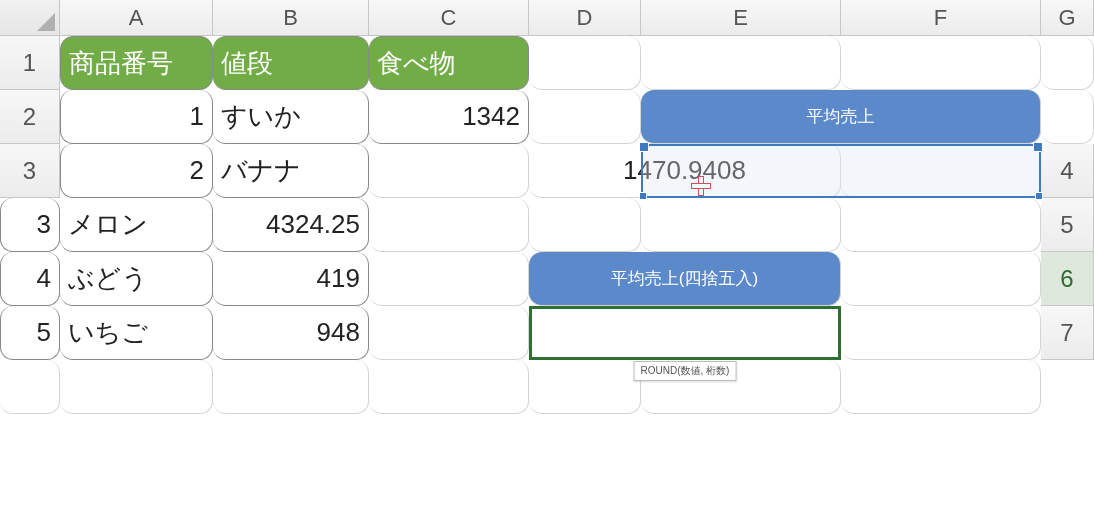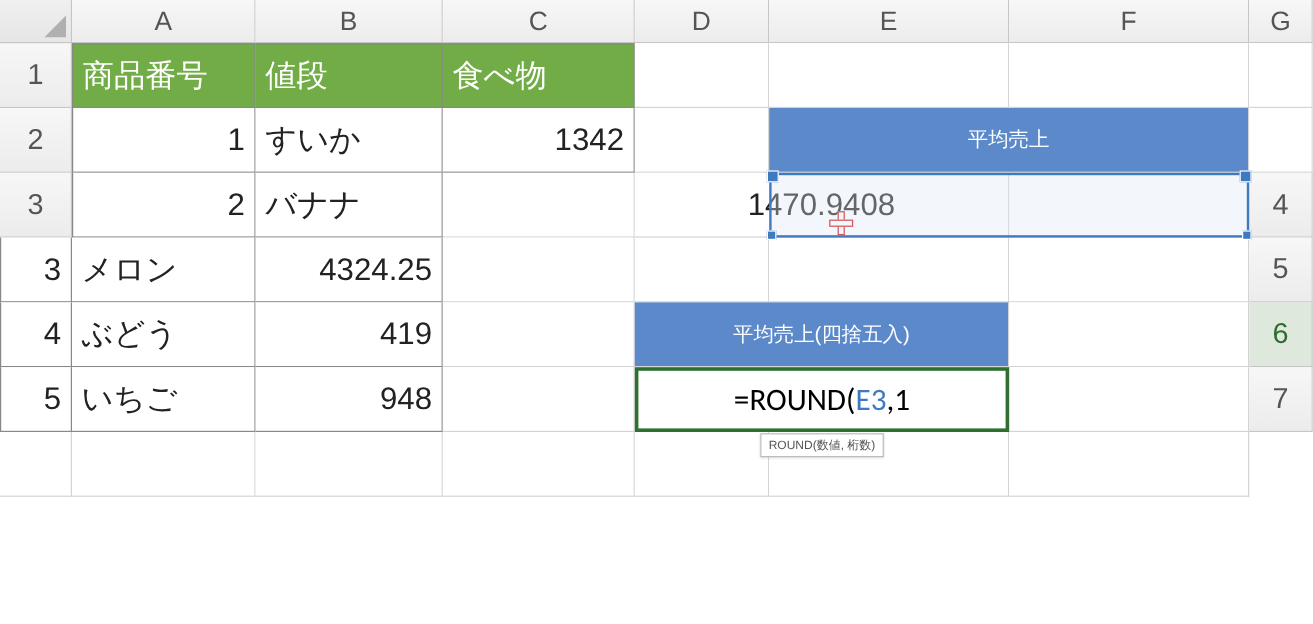--- a/index.html
+++ b/index.html
@@ -49,20 +49,21 @@
   }
   .cell {
     border-right: 1px solid #d4d4d4;
     border-bottom: 1px solid #d4d4d4;
     display:flex;
     align-items:center;
     font-size:26px;
     color:#222;
     padding:0 8px;
     background:#fff;
+    border-radius:13px;
   }
   .cell.narrow { padding:0 4px; }
   .hdr-green {
     background:#71ac47;
     color:#fff;
     font-size:26px;
     display:flex;
     align-items:center;
     padding-left:8px;
   }
@@ -199,23 +200,20 @@
   <div class="cell narrow"></div>
   <div class="cell merged-blue">平均売上(四捨五入)</div>
   <div class="cell"></div>
 
   <div class="rowhdr active">6</div>
   <div class="cell num tbl-border tbl-left">5</div>
   <div class="cell text tbl-border">いちご</div>
   <div class="cell num tbl-border">948</div>
   <div class="cell narrow"></div>
   <div class="edit-cell">
-    <span style="font-family:Calibri, sans-serif;">
-      <span>=ROUND(</span><span class="formula-ref">E3</span><span>,1</span>
-    </span>
     <div class="tooltip">ROUND(数値, 桁数)</div>
   </div>
   <div class="cell"></div>
 
   <div class="rowhdr">7</div>
   <div class="cell"></div>
   <div class="cell"></div>
   <div class="cell"></div>
   <div class="cell narrow"></div>
   <div class="cell"></div>

